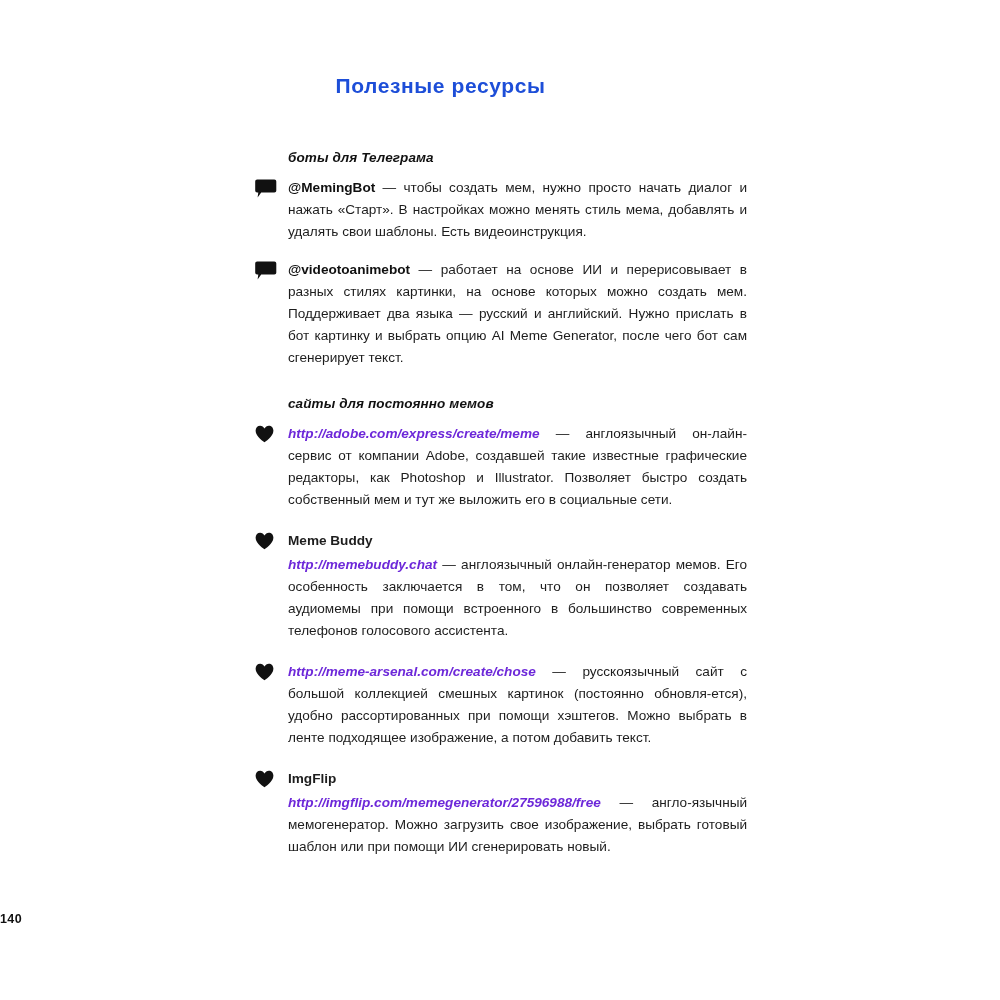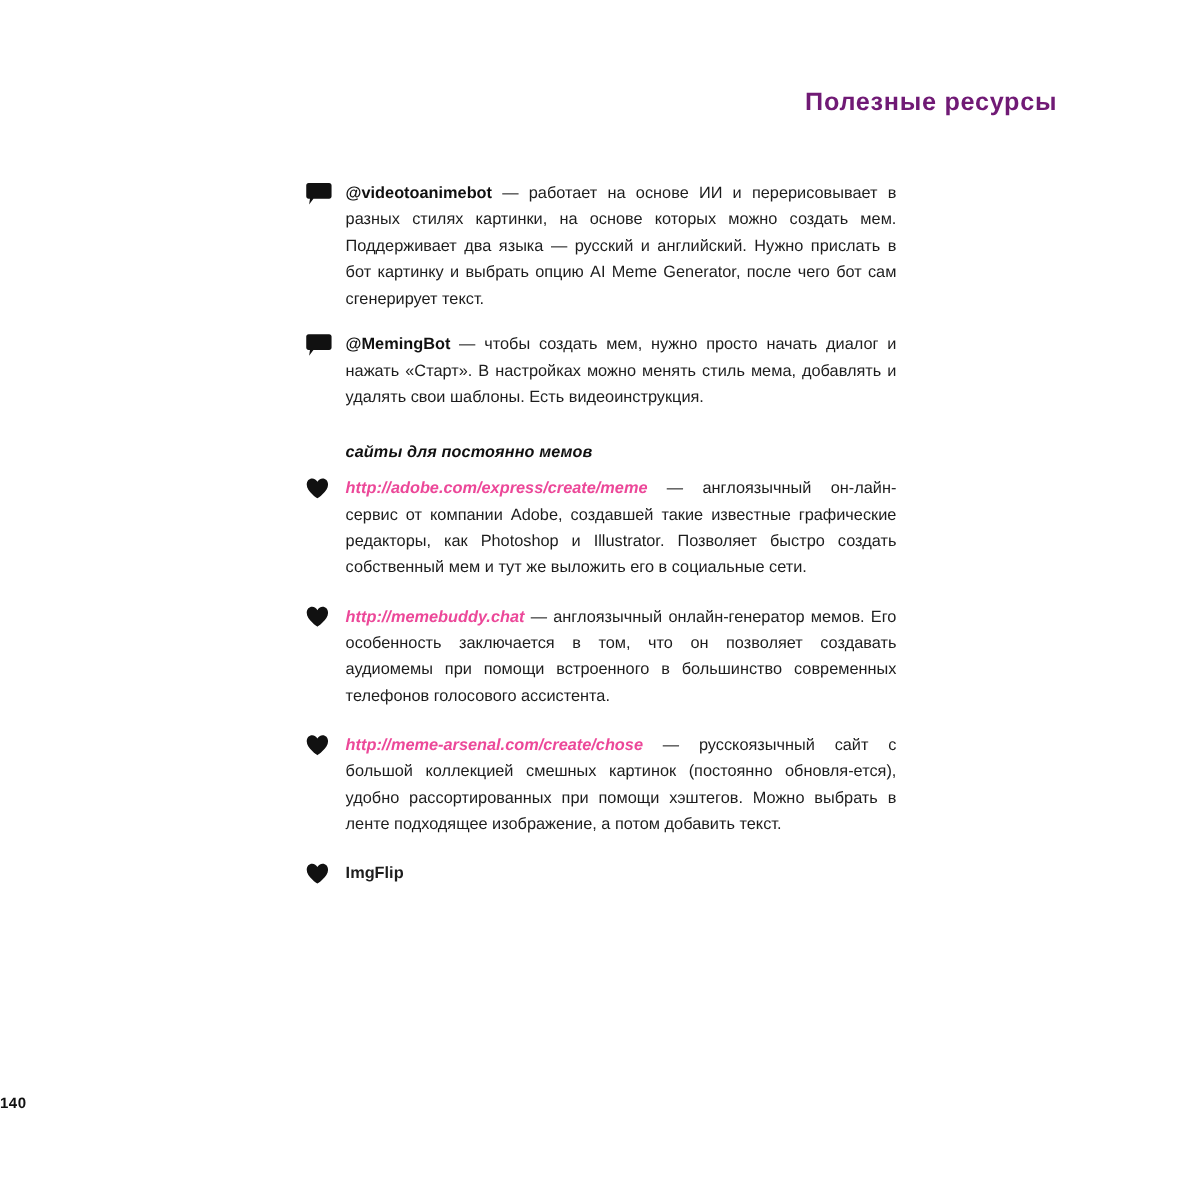--- a/index.html
+++ b/index.html
@@ -24,25 +24,25 @@
     background: #ffffff;
     box-sizing: border-box;
   }
 
   
   .page-title {
     position: absolute;
     top: 60px;
     left: 0;
     width: 881px;
-    text-align: right;
+    text-align: center;
     font-size: 21px;
     font-weight: 700;
     letter-spacing: 0.6px;
-    color: #701a75;
+    color: #1d4ed8;
     font-family: "Liberation Sans", sans-serif;
   }
 
   
   .content {
     position: absolute;
     top: 150px;
     left: 255px;
     width: 492px;
   }
@@ -85,21 +85,21 @@
     color: #1d1d1d;
     hyphens: none;
   }
 
   .entry p + p { margin-top: 2px; }
 
   b, .b { font-weight: 700; color: #101010; }
   .url {
     font-weight: 700;
     font-style: italic;
-    color: #ec4899;
+    color: #6d28d9;
   }
 
   .site-name {
     font-size: 13.6px;
     font-weight: 700;
     line-height: 1.5;
     margin: 0 0 4px 0;
     color: #101010;
   }
 
@@ -131,74 +131,77 @@
 </style>
 </head>
 <body>
 
 <div class="page">
 
   <h1 class="page-title">Полезные ресурсы</h1>
 
   <div class="content">
 
+    <div class="section-head">боты для Телеграма</div>
 
     <div class="entry">
       <span class="bullet">
         <svg width="22" height="19" viewBox="0 0 22 19" xmlns="http://www.w3.org/2000/svg">
           <path d="M2.2 0.5 H19.3 C20.5 0.5 21.3 1.3 21.3 2.5 V11.6 C21.3 12.8 20.5 13.6 19.3 13.6 H6.2 L2.6 18.4 L3.3 13.6 H2.2 C1.0 13.6 0.2 12.8 0.2 11.6 V2.5 C0.2 1.3 1.0 0.5 2.2 0.5 Z" fill="#111111"></path>
         </svg>
       </span>
-      <p><b class="b">@videotoanimebot</b><span> — </span><span>работает на основе ИИ и перерисовывает в разных стилях картинки, на основе которых можно создать мем. Поддерживает два языка — русский и английский. Нужно прислать в бот картинку и выбрать опцию AI Meme Generator, после чего бот сам сгенерирует текст.</span></p>
+      <p><b class="b">@MemingBot</b><span> — </span><span>чтобы создать мем, нужно просто начать диалог и нажать «Старт». В настройках можно менять стиль мема, добавлять и удалять свои шаблоны. Есть видеоинструкция.</span></p>
     </div>
 
     <div class="entry">
       <span class="bullet">
         <svg width="22" height="19" viewBox="0 0 22 19" xmlns="http://www.w3.org/2000/svg">
           <path d="M2.2 0.5 H19.3 C20.5 0.5 21.3 1.3 21.3 2.5 V11.6 C21.3 12.8 20.5 13.6 19.3 13.6 H6.2 L2.6 18.4 L3.3 13.6 H2.2 C1.0 13.6 0.2 12.8 0.2 11.6 V2.5 C0.2 1.3 1.0 0.5 2.2 0.5 Z" fill="#111111"></path>
         </svg>
       </span>
-      <p><b class="b">@MemingBot</b><span> — </span><span>чтобы создать мем, нужно просто начать диалог и нажать «Старт». В настройках можно менять стиль мема, добавлять и удалять свои шаблоны. Есть видеоинструкция.</span></p>
+      <p><b class="b">@videotoanimebot</b><span> — </span><span>работает на основе ИИ и перерисовывает в разных стилях картинки, на основе которых можно создать мем. Поддерживает два языка — русский и английский. Нужно прислать в бот картинку и выбрать опцию AI Meme Generator, после чего бот сам сгенерирует текст.</span></p>
     </div>
 
     <div class="section-head second">сайты для постоянно мемов</div>
 
     <div class="entry site">
       <span class="bullet">
         <svg width="19" height="18" viewBox="0 0 19 18" xmlns="http://www.w3.org/2000/svg">
           <path d="M9.5 17.3 C9.5 17.3 0.6 11.6 0.6 5.7 C0.6 2.6 2.7 0.7 5.1 0.7 C7.0 0.7 8.6 1.9 9.5 3.5 C10.4 1.9 12.0 0.7 13.9 0.7 C16.3 0.7 18.4 2.6 18.4 5.7 C18.4 11.6 9.5 17.3 9.5 17.3 Z" fill="#111111"></path>
         </svg>
       </span>
       <p class="site-body"><span class="url">http://adobe.com/express/create/meme</span><span> — </span><span>англоязычный он-лайн-сервис от компании Adobe, создавшей такие известные графические редакторы, как Photoshop и Illustrator. Позволяет быстро создать собственный мем и тут же выложить его в социальные сети.</span></p>
     </div>
 
     <div class="entry site">
       <span class="bullet">
         <svg width="19" height="18" viewBox="0 0 19 18" xmlns="http://www.w3.org/2000/svg">
           <path d="M9.5 17.3 C9.5 17.3 0.6 11.6 0.6 5.7 C0.6 2.6 2.7 0.7 5.1 0.7 C7.0 0.7 8.6 1.9 9.5 3.5 C10.4 1.9 12.0 0.7 13.9 0.7 C16.3 0.7 18.4 2.6 18.4 5.7 C18.4 11.6 9.5 17.3 9.5 17.3 Z" fill="#111111"></path>
         </svg>
       </span>
+      <p class="site-name gap-name">Meme Buddy</p>
       <p class="site-body"><span class="url">http://memebuddy.chat</span><span> — </span><span>англоязычный онлайн-генератор мемов. Его особенность заключается в том, что он позволяет создавать аудиомемы при помощи встроенного в большинство современных телефонов голосового ассистента.</span></p>
     </div>
 
     <div class="entry site">
       <span class="bullet">
         <svg width="19" height="18" viewBox="0 0 19 18" xmlns="http://www.w3.org/2000/svg">
           <path d="M9.5 17.3 C9.5 17.3 0.6 11.6 0.6 5.7 C0.6 2.6 2.7 0.7 5.1 0.7 C7.0 0.7 8.6 1.9 9.5 3.5 C10.4 1.9 12.0 0.7 13.9 0.7 C16.3 0.7 18.4 2.6 18.4 5.7 C18.4 11.6 9.5 17.3 9.5 17.3 Z" fill="#111111"></path>
         </svg>
       </span>
       <p class="site-body"><span class="url">http://meme-arsenal.com/create/chose</span><span> — </span><span>русскоязычный сайт с большой коллекцией смешных картинок (постоянно обновля-ется), удобно рассортированных при помощи хэштегов. Можно выбрать в ленте подходящее изображение, а потом добавить текст.</span></p>
     </div>
 
     <div class="entry site">
       <span class="bullet">
         <svg width="19" height="18" viewBox="0 0 19 18" xmlns="http://www.w3.org/2000/svg">
           <path d="M9.5 17.3 C9.5 17.3 0.6 11.6 0.6 5.7 C0.6 2.6 2.7 0.7 5.1 0.7 C7.0 0.7 8.6 1.9 9.5 3.5 C10.4 1.9 12.0 0.7 13.9 0.7 C16.3 0.7 18.4 2.6 18.4 5.7 C18.4 11.6 9.5 17.3 9.5 17.3 Z" fill="#111111"></path>
         </svg>
       </span>
       <p class="site-name gap-name">ImgFlip</p>
+      <p class="site-body"><span class="url">http://imgflip.com/memegenerator/27596988/free</span><span> — </span><span>англо-язычный мемогенератор. Можно загрузить свое изображение, выбрать готовый шаблон или при помощи ИИ сгенерировать новый.</span></p>
     </div>
 
   </div>
 
   <div class="folio">140</div>
 
 </div>
 
 </body></html>

